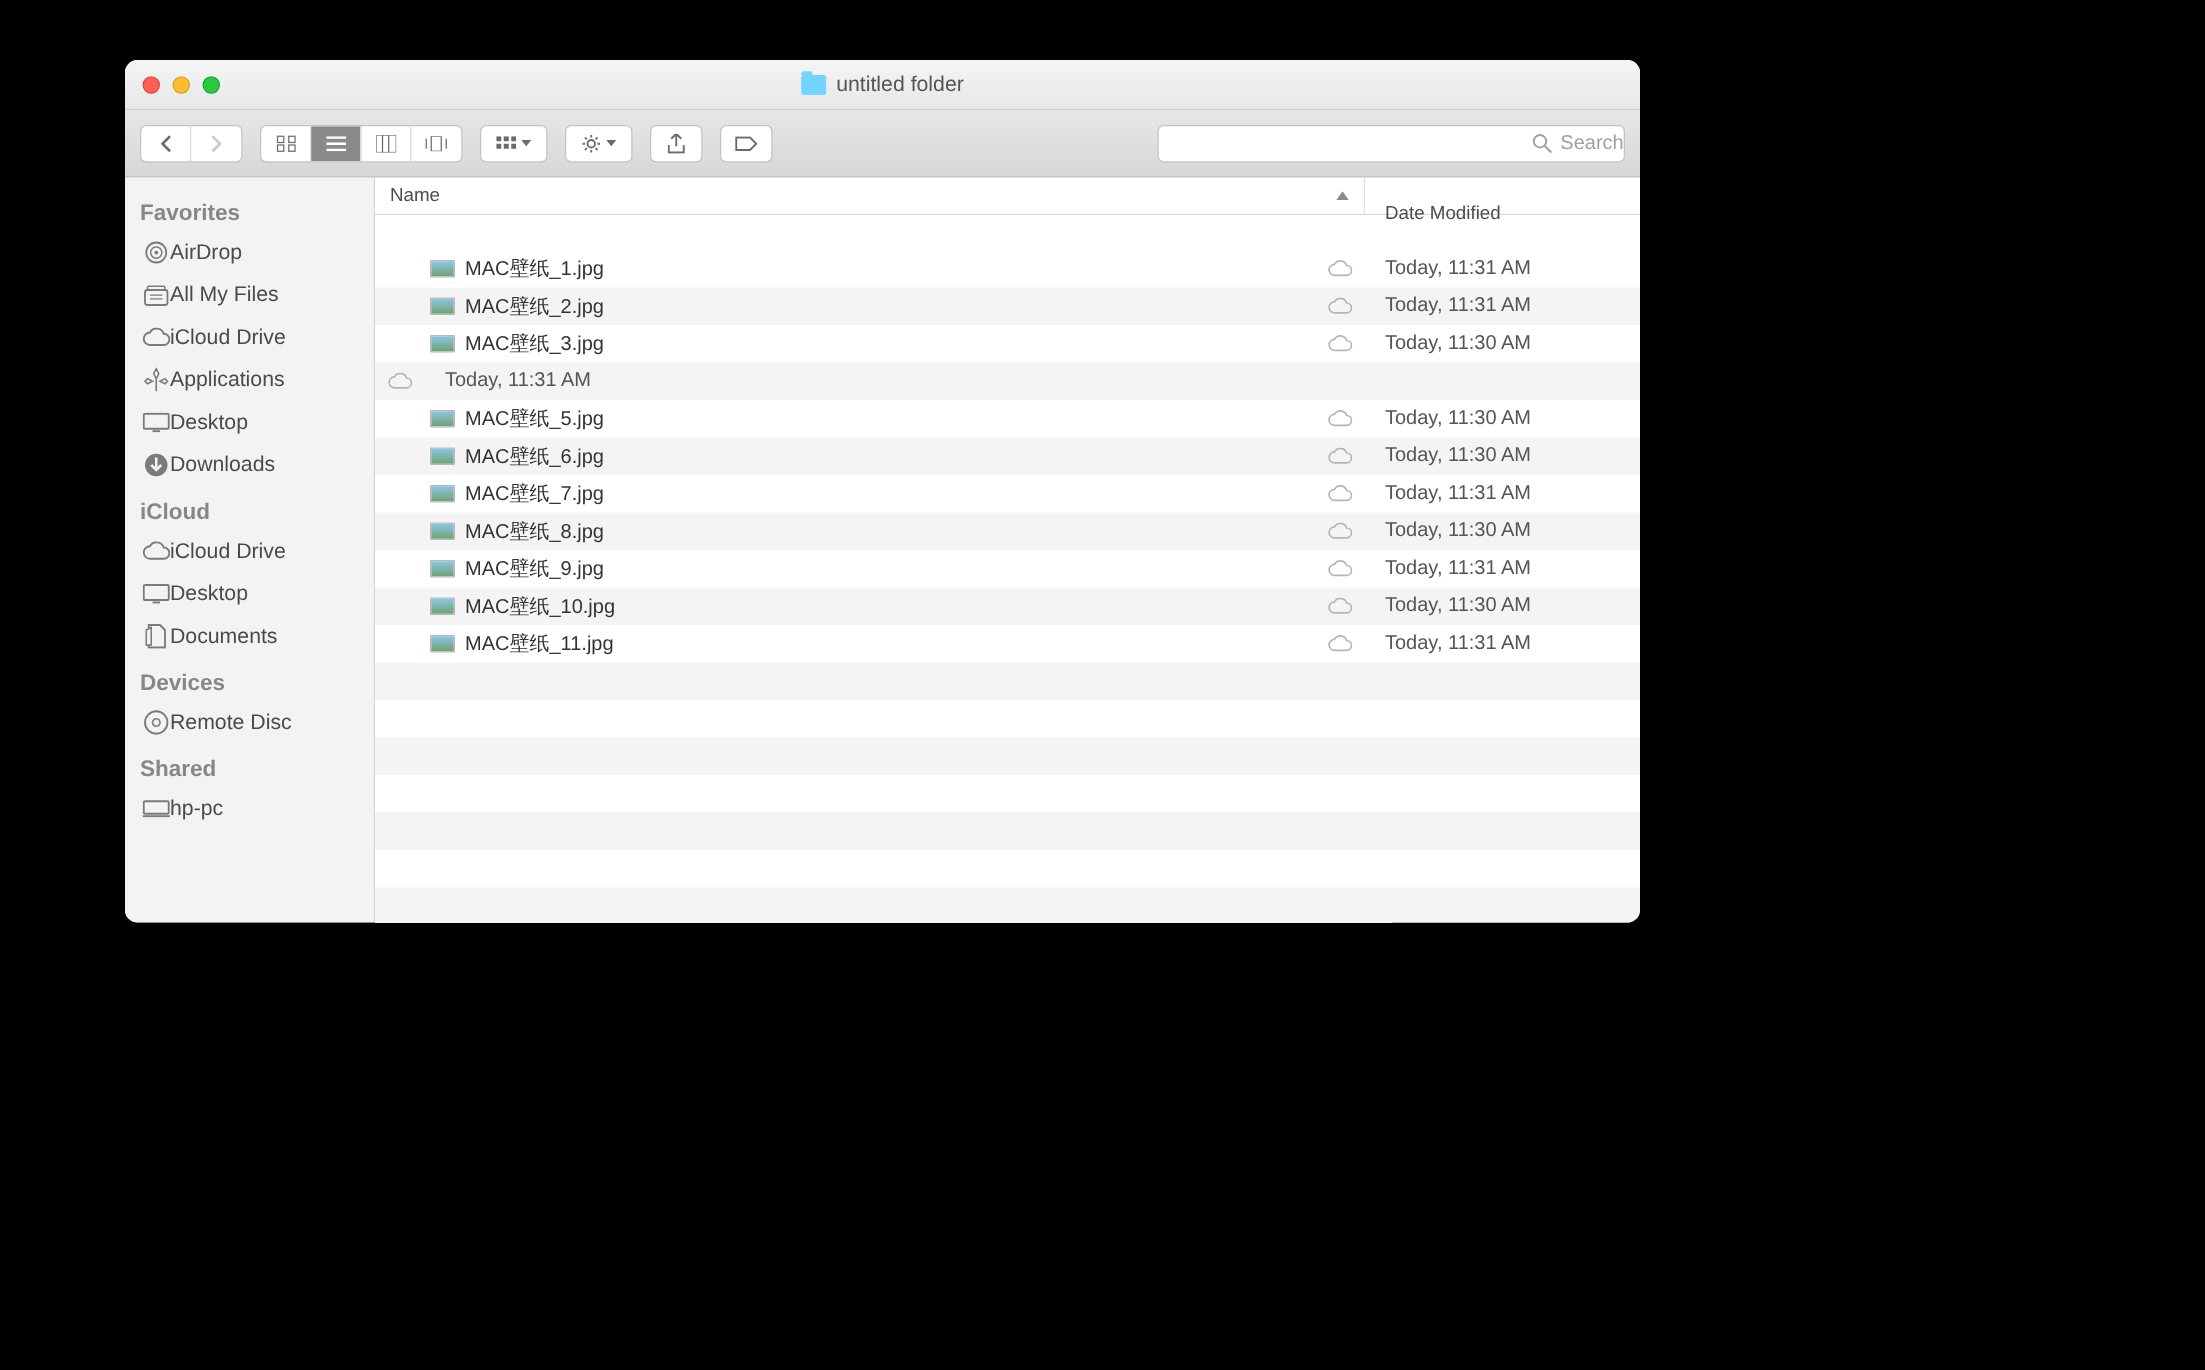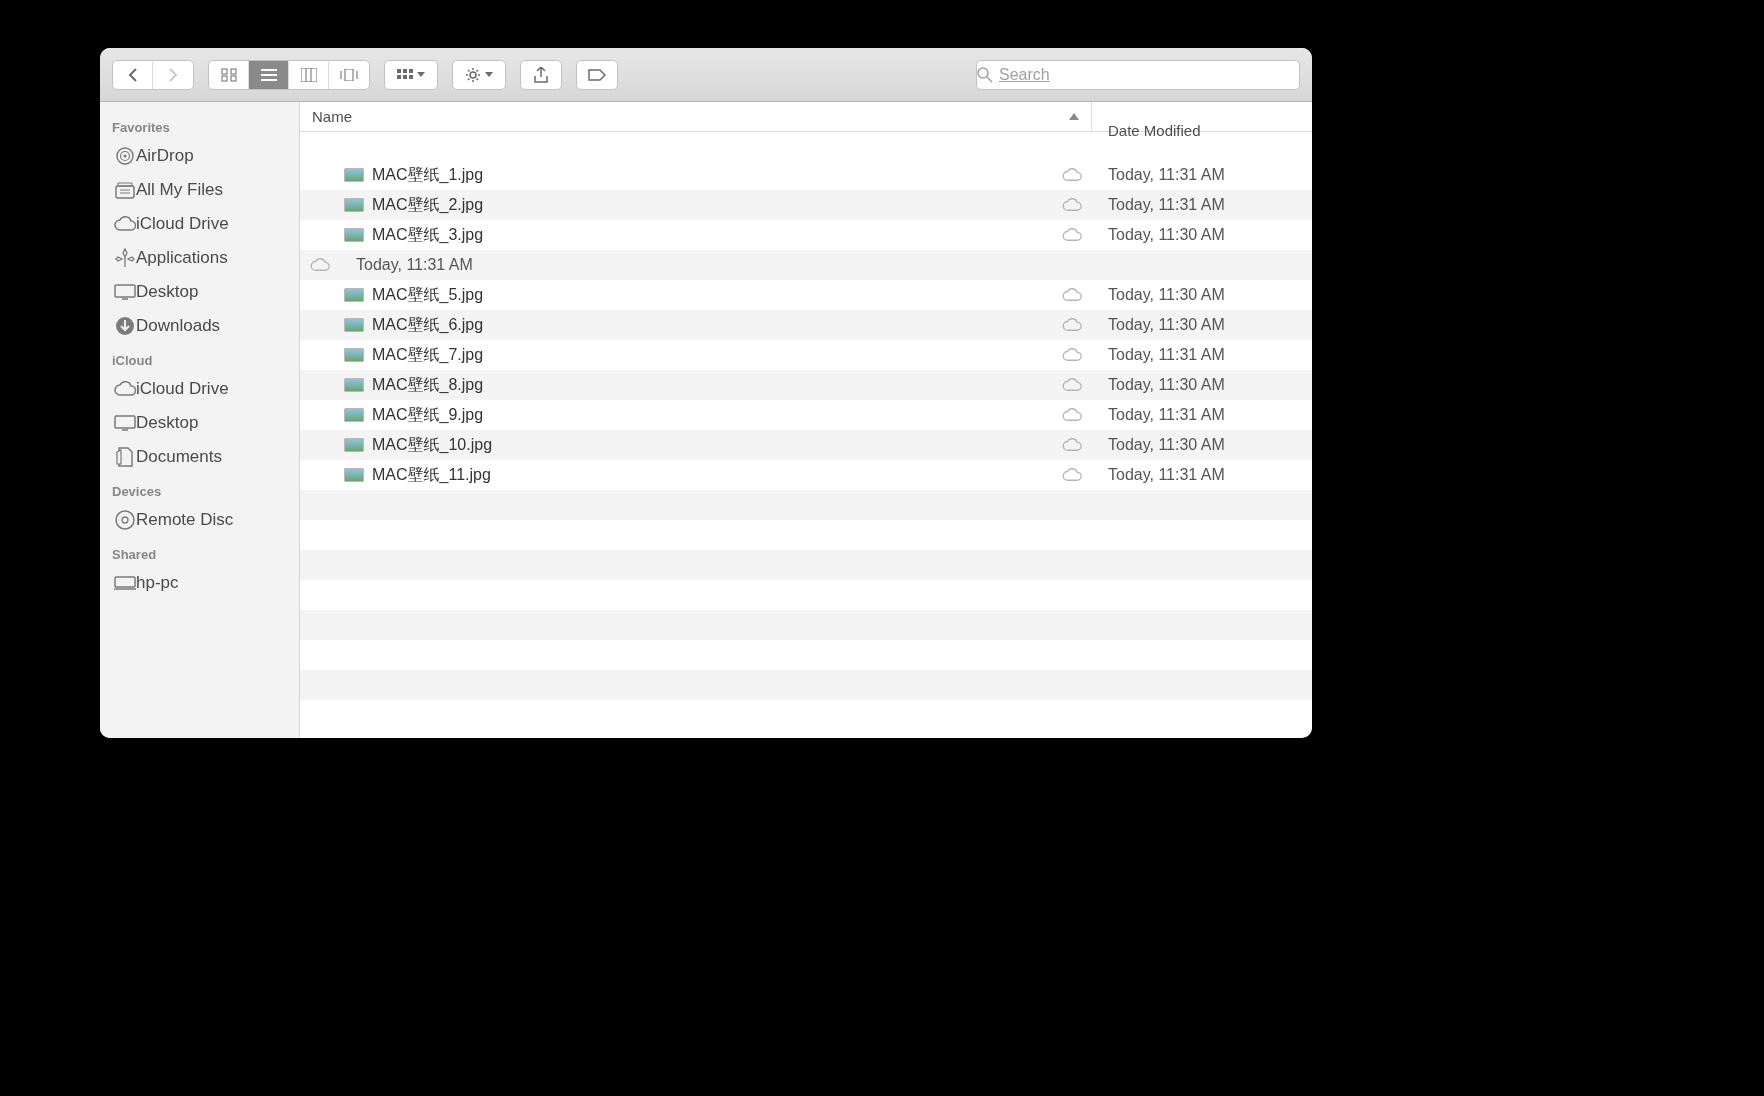--- a/index.html
+++ b/index.html
@@ -102,43 +102,42 @@
     display:flex;align-items:center;justify-content:center;
     color:#6b6b6b;
   }
   .tb-dropdown { width: 54px; gap:4px; }
   .search {
     margin-left: auto;
     background: #fff;
     border: 1px solid #c4c3c3;
     border-radius: 5px;
     height: 30px;
-    width: 324px;
-    display: flex;
-    align-items: center;
-    justify-content: flex-start;
+    width: 374px;
+    display: flex;
+    align-items: center;
+    justify-content: flex-end;
     gap: 6px;
     color: #a0a0a0;
     font-size: 16px;
-    text-decoration: underline;
   }
   .body {
     flex: 1;
     display: flex;
     overflow: hidden;
   }
   .sidebar {
     width: 200px;
     background: #f4f3f3;
     border-right: 1px solid #d6d5d5;
     overflow-y: auto;
     padding-top: 8px;
   }
   .sb-header {
-    font-size: 13px;
+    font-size: 18px;
     color: #87878a;
     font-weight: 600;
     padding: 10px 12px 4px;
   }
   .sb-item {
     display: flex;
     align-items: center;
     padding: 7px 14px;
     font-size: 17px;
     color: #4a4a4a;
@@ -193,20 +192,31 @@
   }
   .row-cloud { width: 40px; color:#b5b5b5; display:flex;justify-content:center; }
   .row-date { width: 220px; padding-left: 16px; color:#555; }
   svg { display:block; }
 </style>
 </head>
 <body>
 
 <div class="window">
 
+  <div class="titlebar">
+    <div class="traffic">
+      <div class="dot red"></div>
+      <div class="dot yellow"></div>
+      <div class="dot green"></div>
+    </div>
+    <div class="title-center">
+      <span class="folder-mini"></span>
+      <span>untitled folder</span>
+    </div>
+  </div>
 
   <div class="toolbar">
     <div class="tb-group">
       <div class="tb-btn">
         <svg width="10" height="14" viewBox="0 0 10 14">
             <path d="M8 1 L2 7 L8 13" stroke="currentColor" stroke-width="2" fill="none"></path>
           </svg>
       </div>
       <div class="tb-btn">
         <svg width="10" height="14" viewBox="0 0 10 14">

